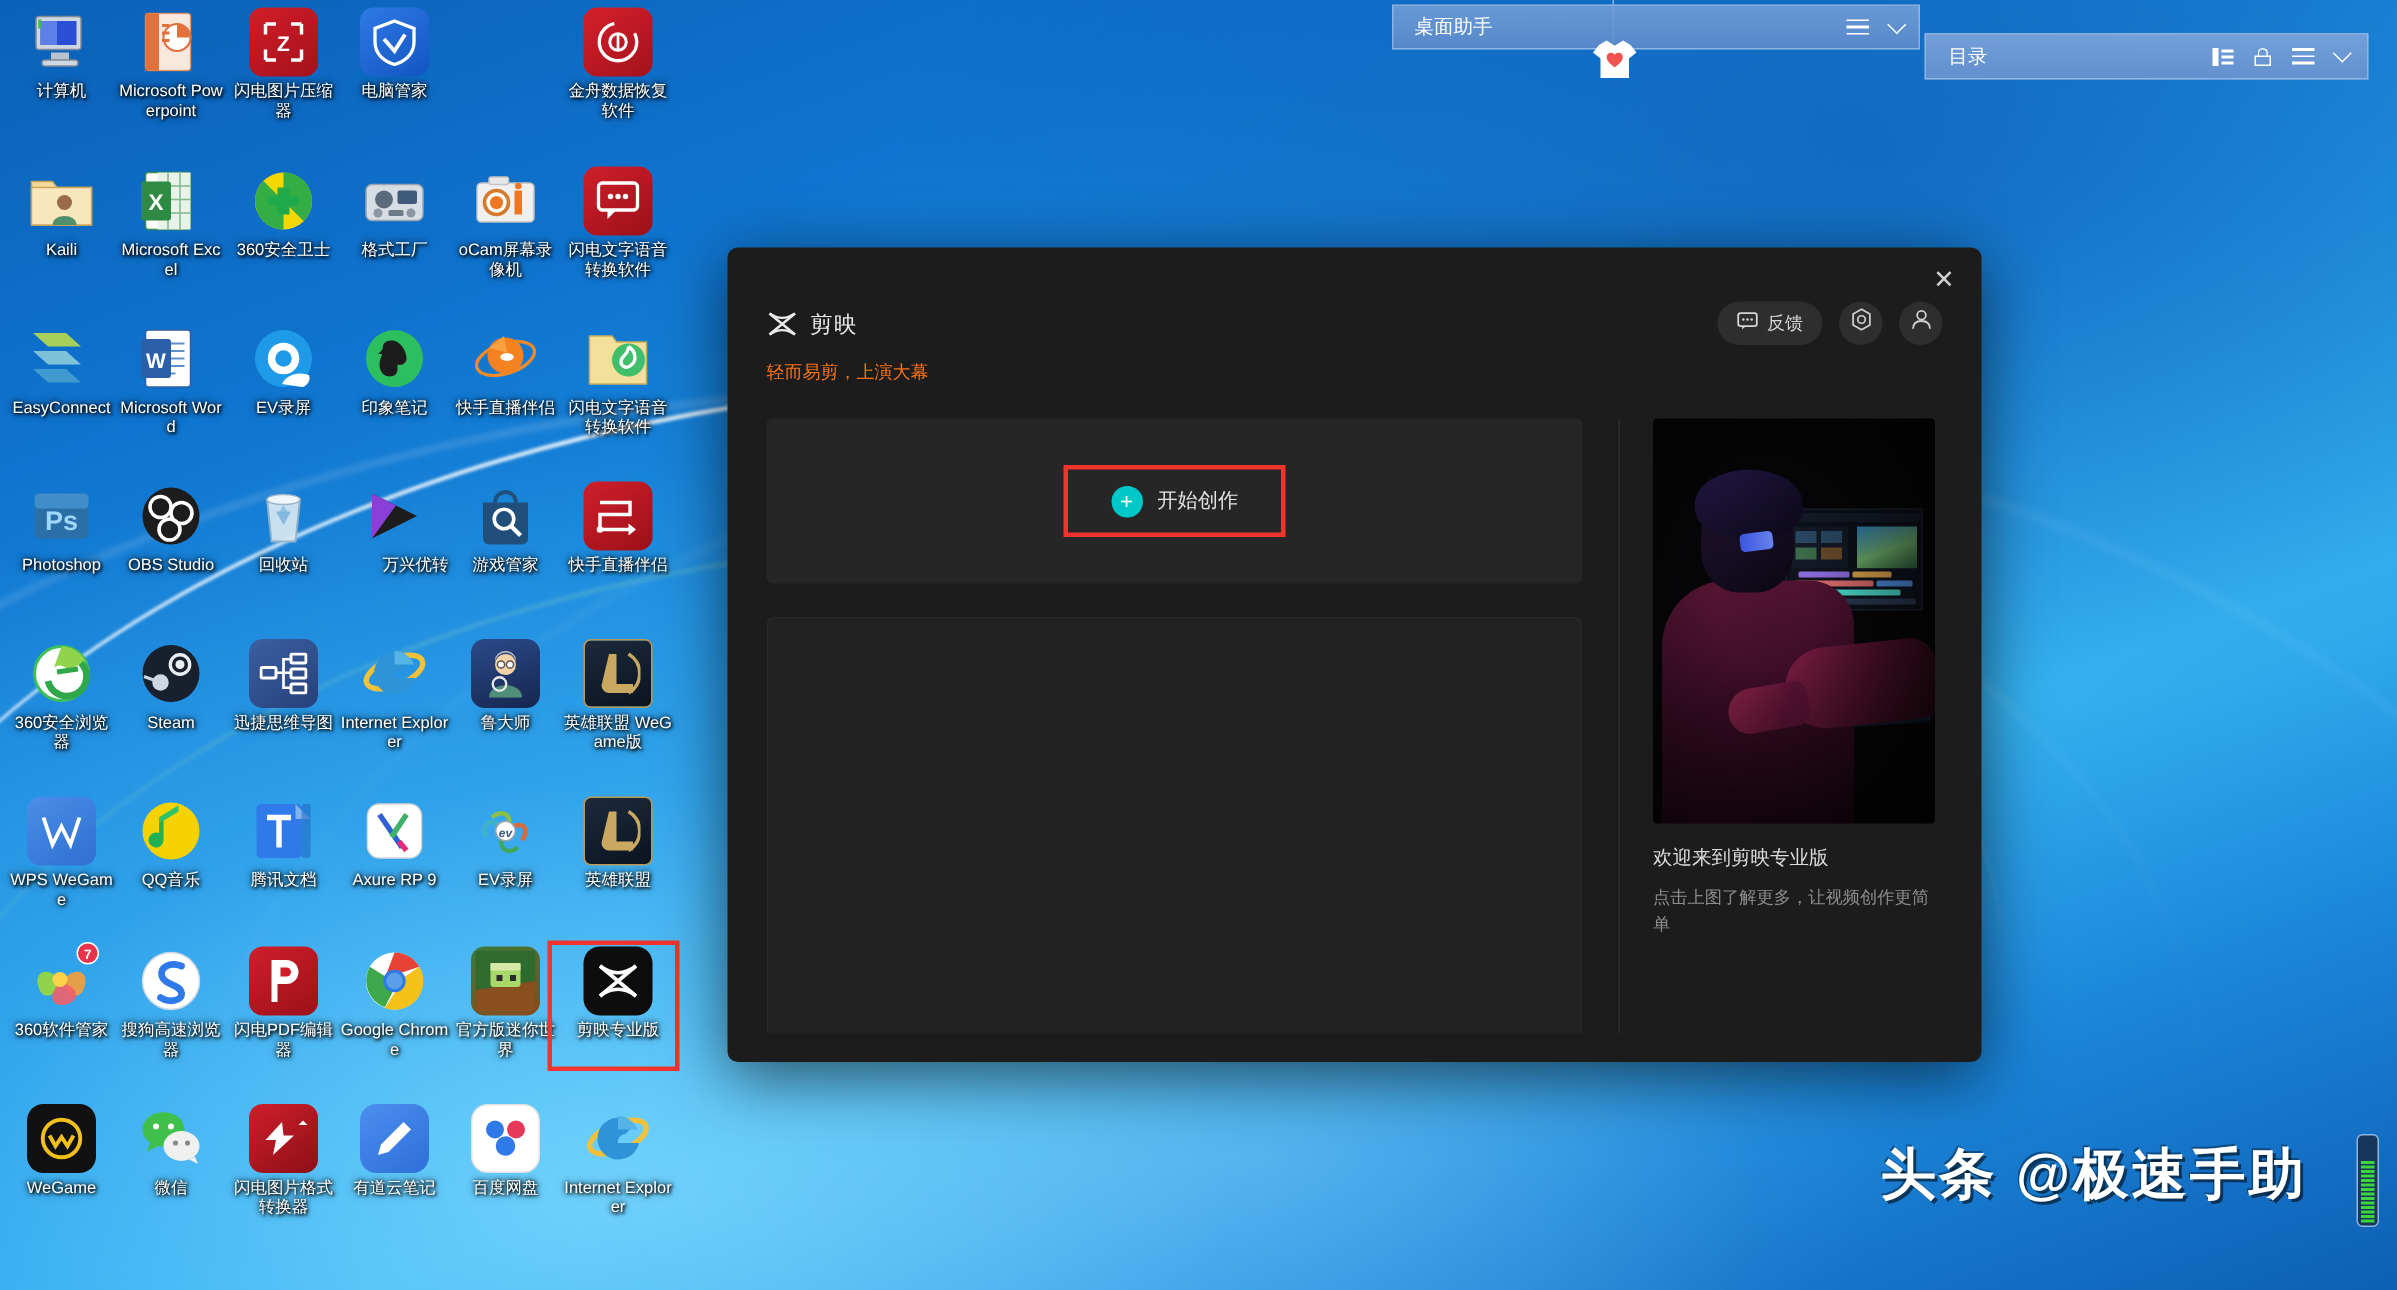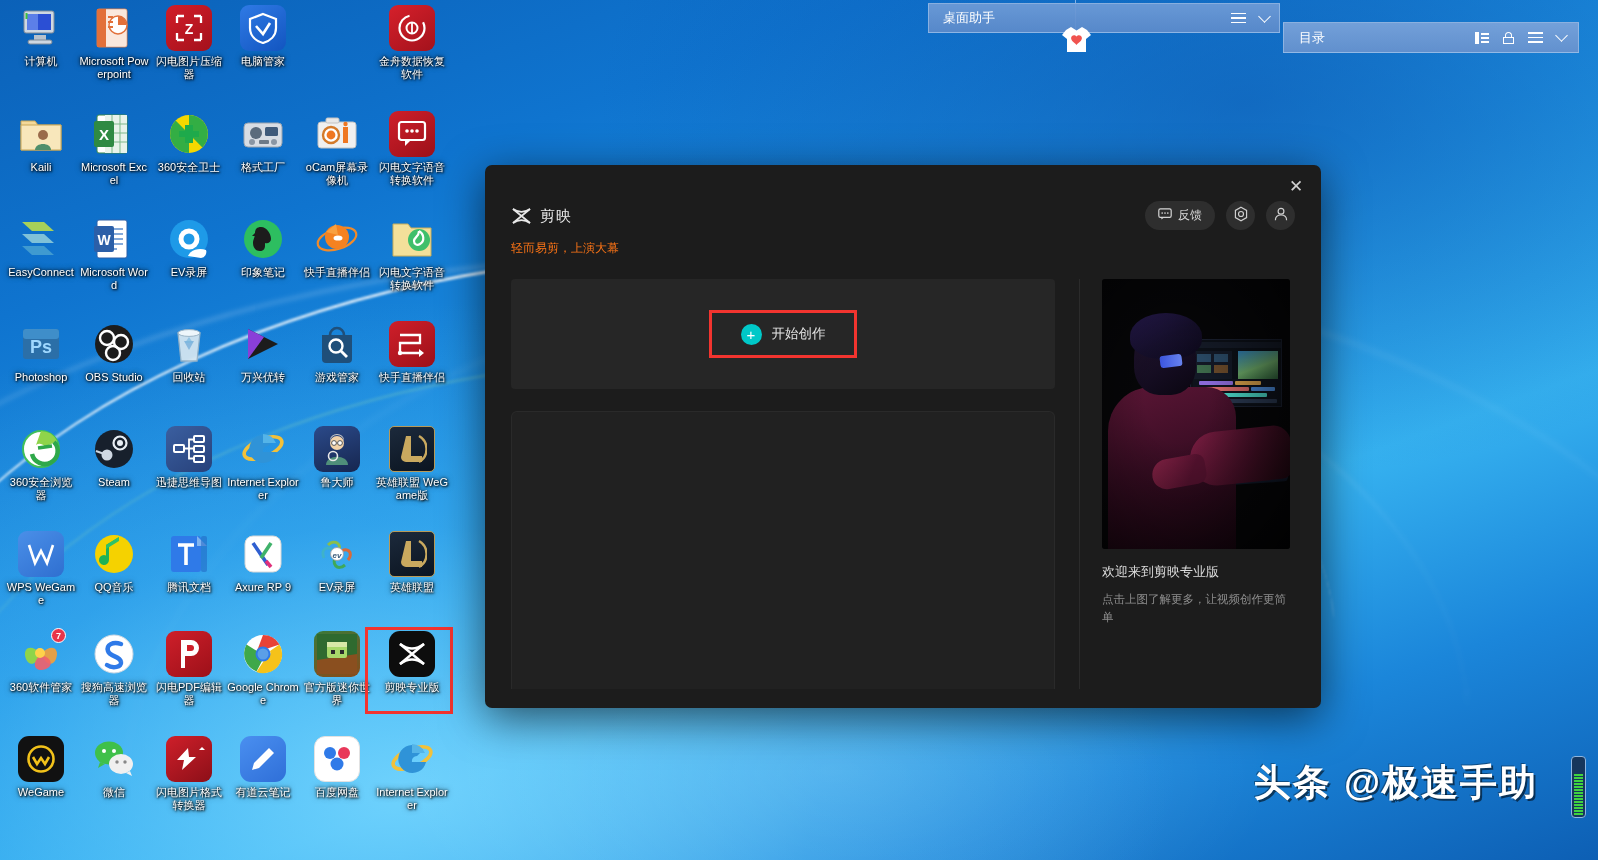--- a/index.html
+++ b/index.html
@@ -568,21 +568,21 @@
         <div class="di-img noround">
           <svg width="46" height="46" viewBox="0 0 46 46">
             <path d="M12 12 h22 l-3 28 h-16 Z" fill="#d8e8f2" stroke="#9ab4c6" stroke-width="1.3" opacity="0.92"></path>
             <ellipse cx="23" cy="12" rx="11" ry="3.4" fill="#eef6fb" stroke="#9ab4c6"></ellipse>
             <path d="M18 20 l10 0 l-5 9 z" fill="#5b9fd4" opacity="0.6"></path>
             <path d="M23 16 l4 6 l-8 0 z" fill="#79b8e0" opacity="0.7"></path>
           </svg>
         </div>
         <div class="di-label">回收站</div>
       </div>
-      <div class="desk-icon" style="left: 226px; top: 320px;">
+      <div class="desk-icon" style="left: 226px; top: 320px; text-align: right;">
         <div class="di-img noround">
           <svg width="46" height="46" viewBox="0 0 46 46">
             <path d="M8 8 L38 23 L8 38 Z" fill="#1c1c1c"></path>
             <path d="M8 8 L24 16 L8 38 Z" fill="#8a3fd8"></path>
           </svg>
         </div>
         <div class="di-label">万兴优转</div>
       </div>
       <div class="desk-icon" style="left: 300px; top: 320px;">
         <div class="di-img noround">

